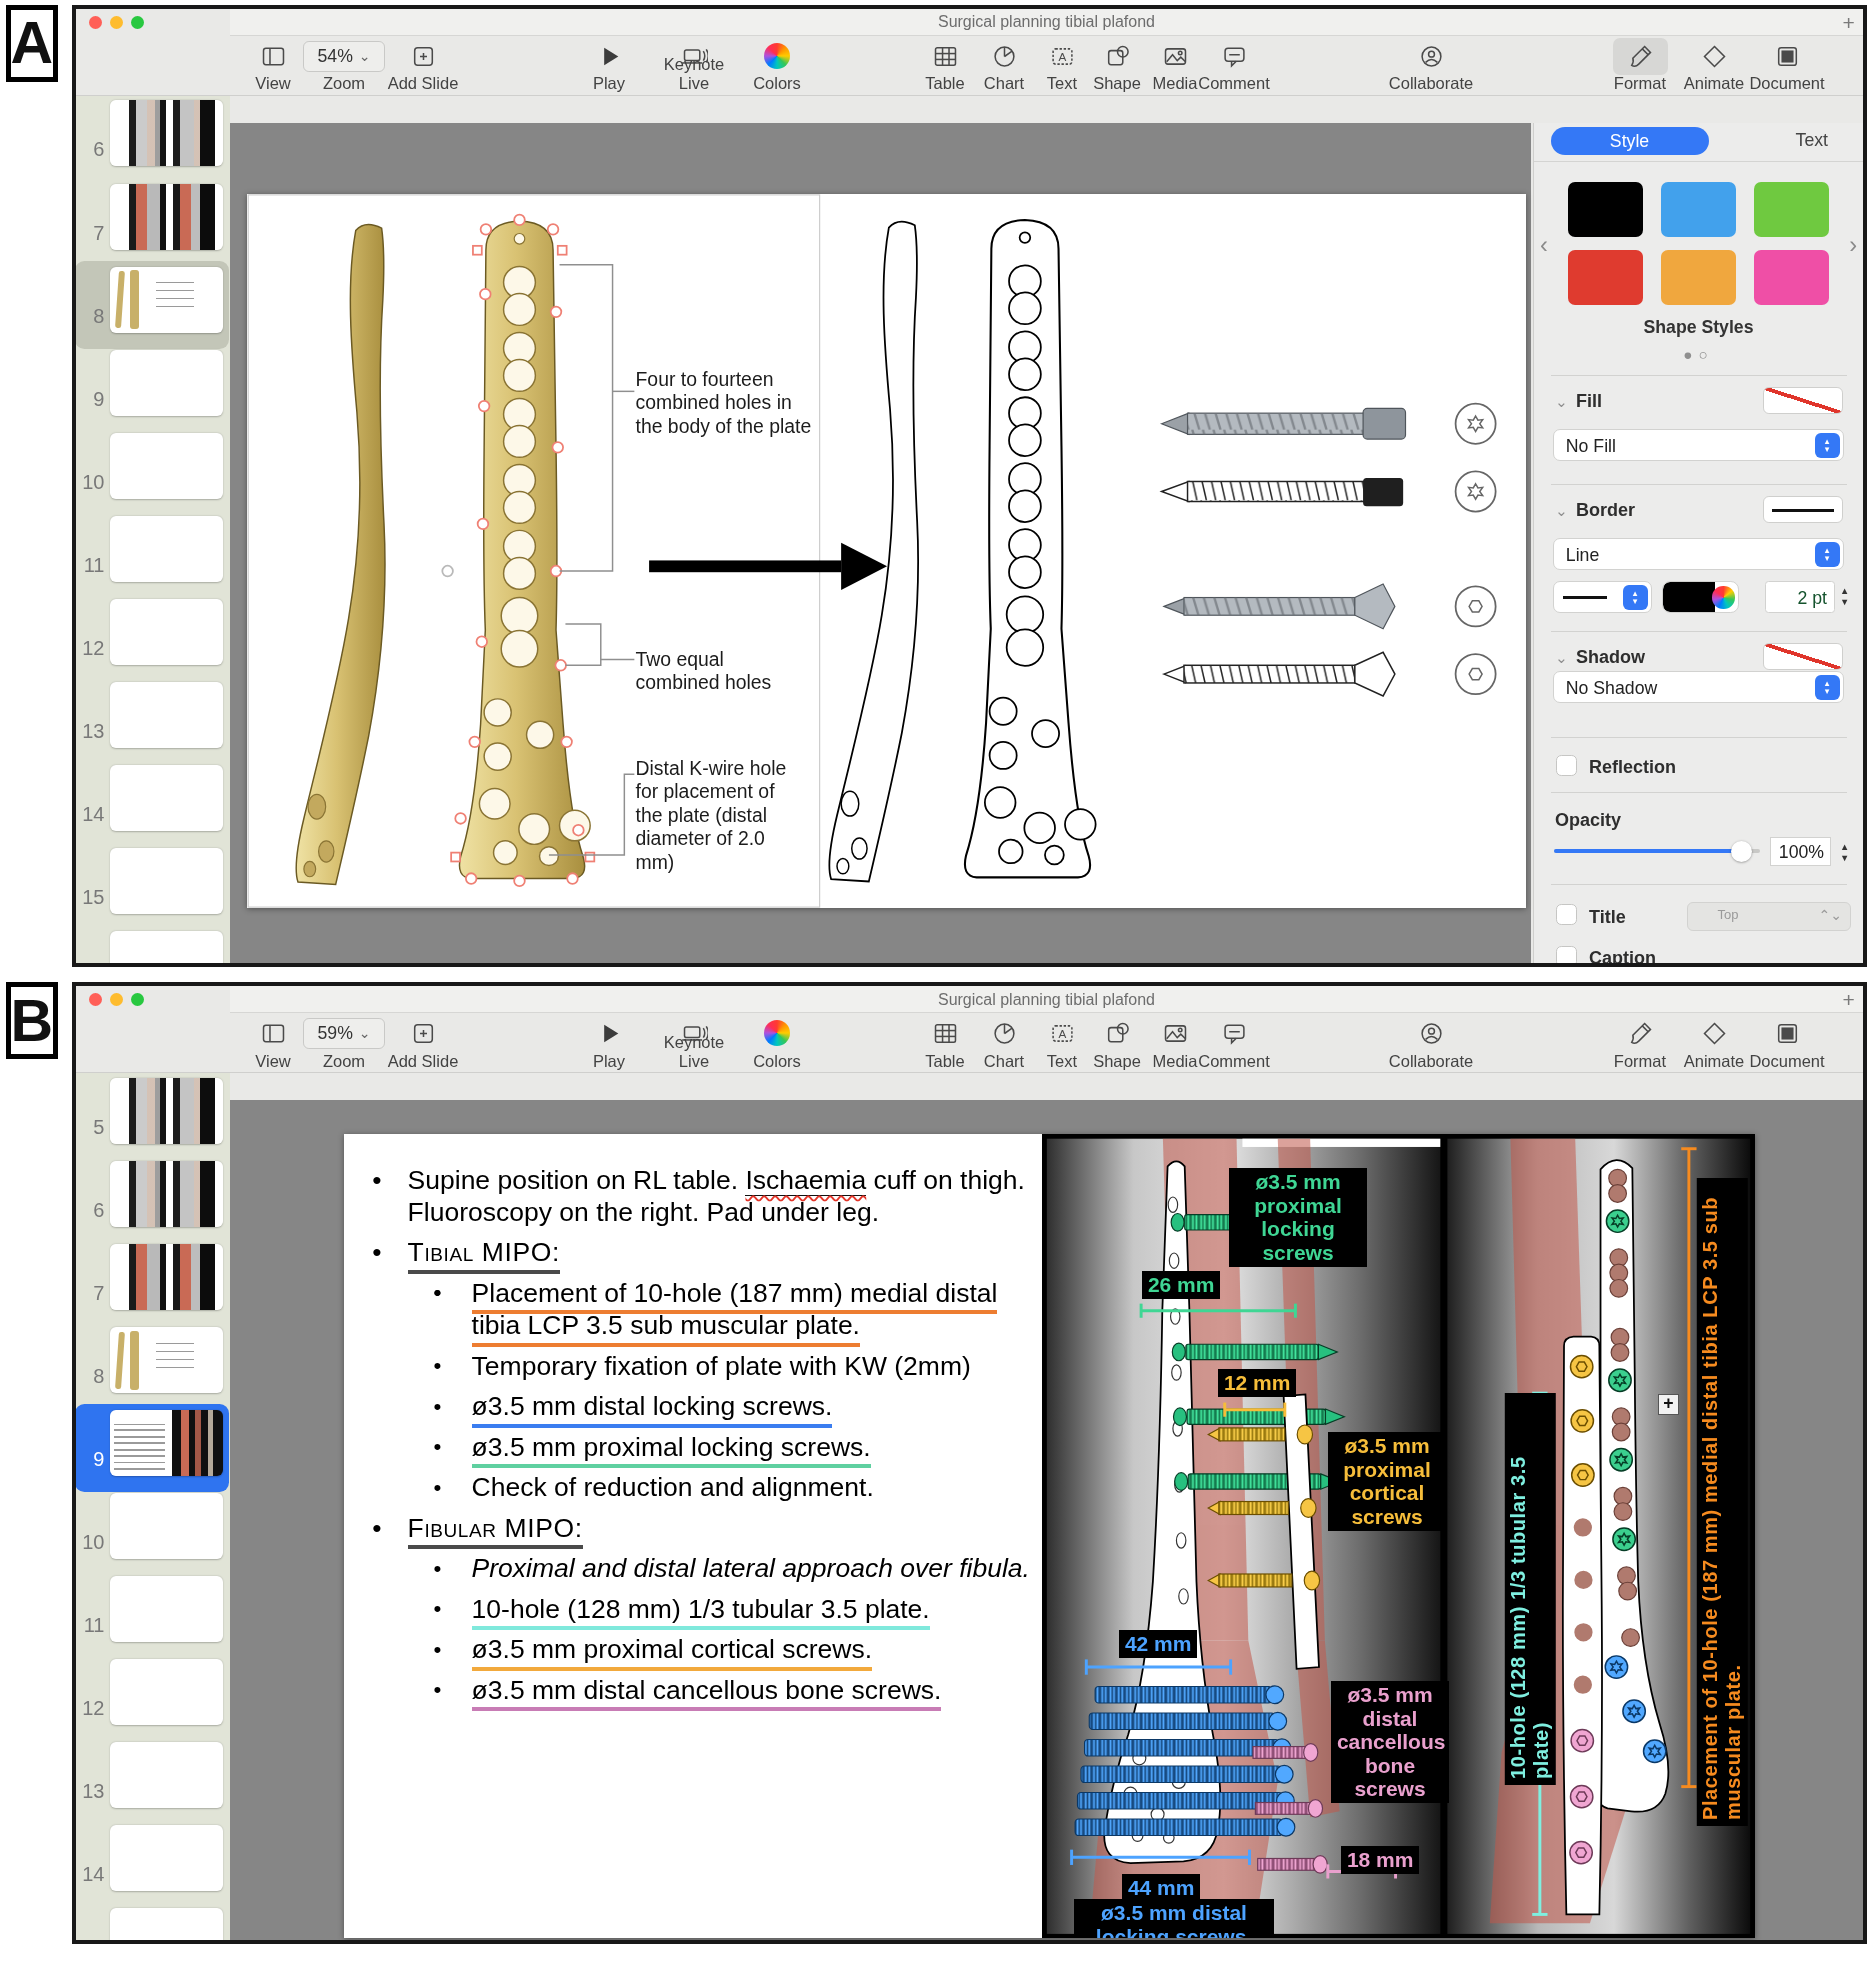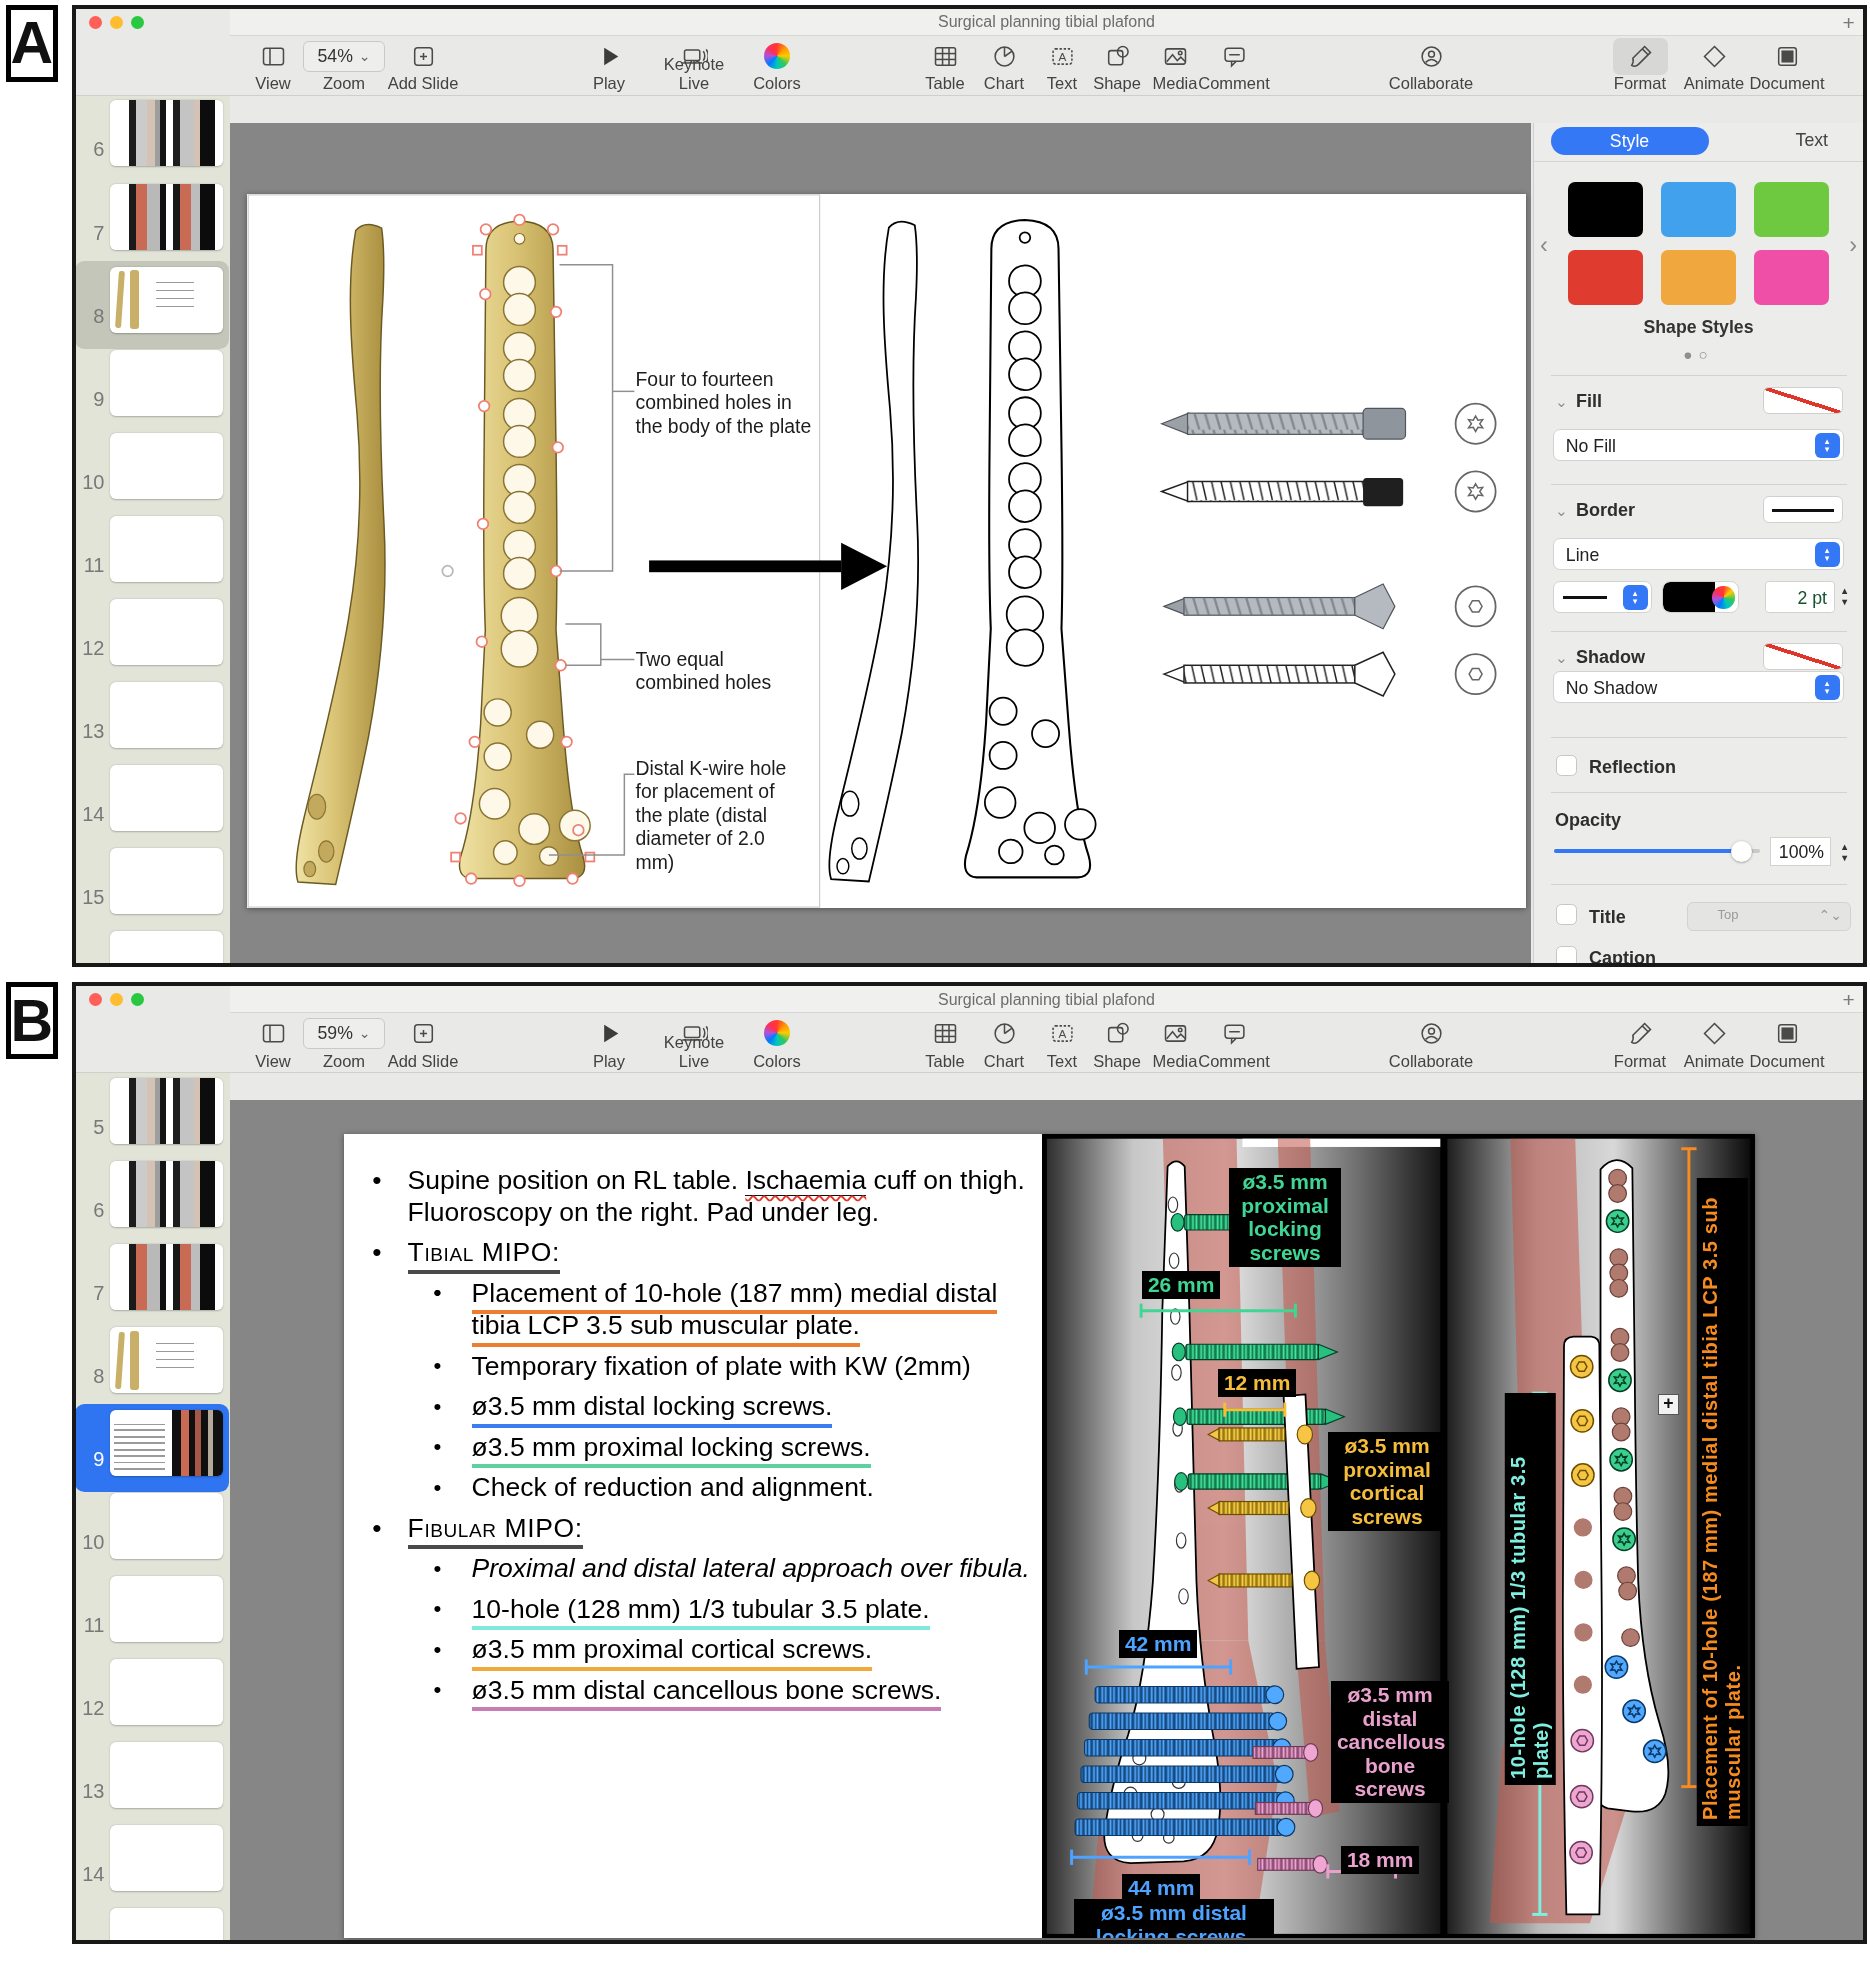--- a/index.html
+++ b/index.html
@@ -1024,21 +1024,21 @@
               <line x1="832" y1="1325" x2="858" y2="1325"></line>
           </g>
           <g stroke="var(--orange)" stroke-width="5">
             <line x1="1098" y1="25" x2="1098" y2="1108"></line>
               <line x1="1085" y1="25" x2="1111" y2="25"></line>
               <line x1="1085" y1="1108" x2="1111" y2="1108"></line>
           </g>
         </svg>
 
         <div class="chip" style="left: 100px; top: 137px; color: rgb(63, 214, 148);">26 mm</div>
-        <div class="chip" style="left: 187px; top: 34px; width: 112px; text-align: center; color: rgb(63, 214, 148);">ø3.5 mm proximal locking screws</div>
+        <div class="chip" style="left: 187px; top: 34px; width: 138px; text-align: center; color: rgb(63, 214, 148);">ø3.5 mm proximal locking screws</div>
         <div class="chip" style="left: 176px; top: 235px; color: rgb(246, 189, 58);">12 mm</div>
         <div class="chip" style="left: 286px; top: 298px; width: 118px; text-align: center; color: rgb(246, 189, 58);">ø3.5 mm proximal cortical screws</div>
         <div class="chip" style="left: 77px; top: 496px; color: rgb(77, 163, 255);">42 mm</div>
         <div class="chip" style="left: 80px; top: 740px; color: rgb(77, 163, 255);">44 mm</div>
         <div class="chip" style="left: 32px; top: 765px; width: 200px; text-align: center; color: rgb(77, 163, 255);">ø3.5 mm distal locking screws.</div>
         <div class="chip" style="left: 289px; top: 547px; width: 118px; text-align: center; color: rgb(233, 160, 205);">ø3.5 mm distal cancellous bone screws</div>
         <div class="chip" style="left: 299px; top: 712px; color: rgb(233, 160, 205);">18 mm</div>
         <div class="vchip" style="left: 463px; top: 259px; height: 392px; color: rgb(127, 239, 224);">10-hole (128 mm) 1/3 tubular 3.5 plate)</div>
         <div class="vchip" style="left: 655px; top: 44px; height: 648px; color: rgb(246, 139, 31);">Placement of 10-hole (187 mm) medial distal tibia LCP 3.5 sub muscular plate.</div>
         <div class="plusbadge">+</div>

